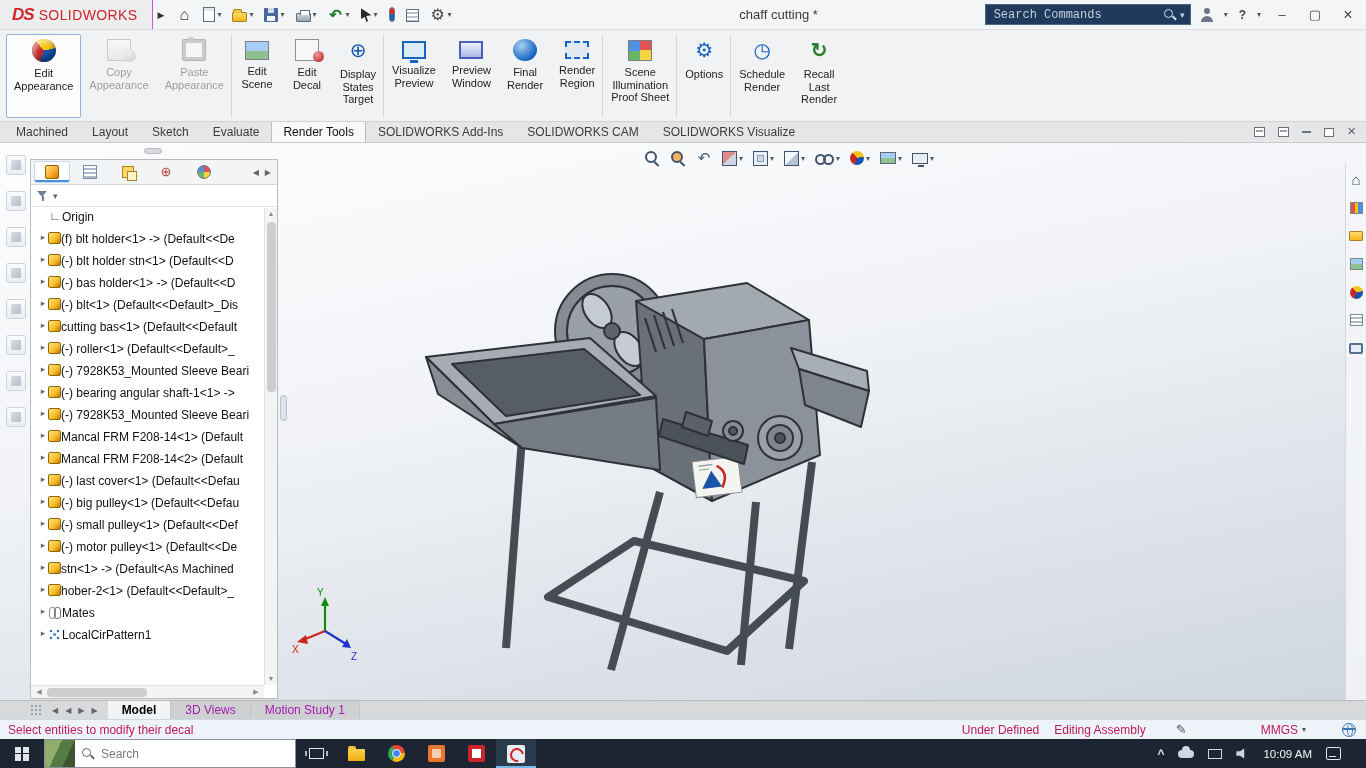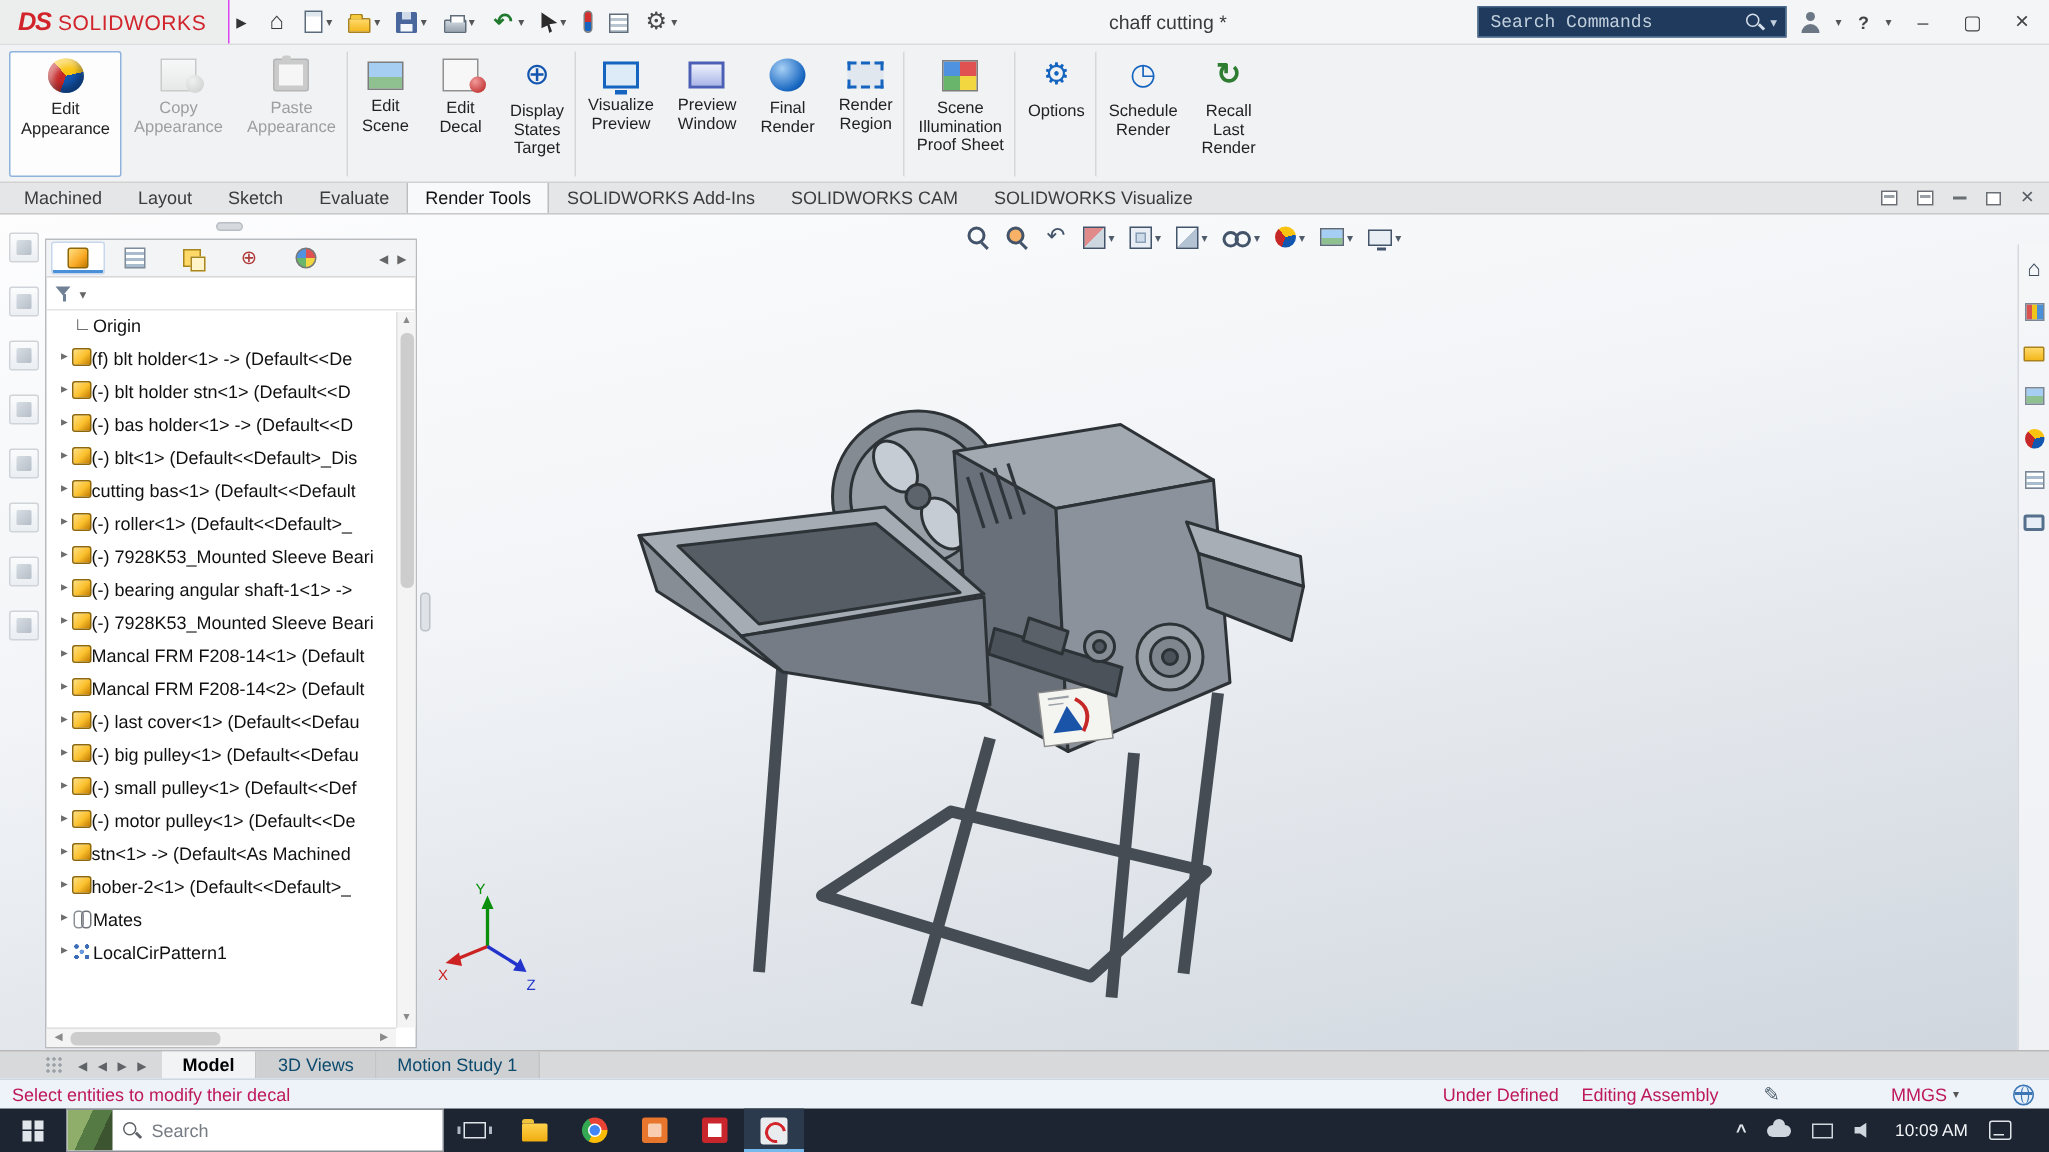--- a/index.html
+++ b/index.html
@@ -180,21 +180,21 @@
 .tpi.view-palette-icon{width:13px;height:12px;border:1px solid #7b8794;background:linear-gradient(#a6cdf2 0 50%,#8fc08f 50%)}
 .tpi.appearances-icon{width:13px;height:13px;border-radius:50%;background:conic-gradient(from 200deg,#c62828 0 33%,#f9c411 0 66%,#1356b0 0)}
 .tpi.custom-properties-icon{width:13px;height:12px;border:1px solid #7b8794;background:repeating-linear-gradient(180deg,#fff 0 2px,#a9bccd 2px 4px)}
 .tpi.forum-icon{width:14px;height:11px;border:2px solid #55708c;border-radius:2px;background:#e7eef6}
 
 
 .btabs{position:absolute;top:700px;left:0;width:100%;height:19px;background:#d8d9da;border-top:1px solid #b9b9b9;display:flex;align-items:stretch;font-size:12px;z-index:20}
 .bt-handle{width:12px;height:12px;align-self:center;margin-left:30px;background:radial-gradient(circle,#9aa0a6 1px,transparent 1.2px);background-size:4px 4px}
 .bt-arrows{display:flex;align-items:center;gap:7px;padding:0 10px;color:#5f6368}
 .bt-arrows span{font-size:8px}
-.btab{display:flex;align-items:center;padding:0 14px;color:#0c4a6e;border-right:1px solid #c4c4c4;background:#cfd0d1}
+.btab{display:flex;align-items:center;padding:0 14px;color:#a21caf;border-right:1px solid #c4c4c4;background:#cfd0d1}
 .btab.active{background:#f2f3f4;font-weight:bold;color:#000}
 
 
 .statusbar{position:absolute;top:719px;left:0;width:100%;height:20px;background:#eef3f9;border-top:1px solid #ccd7e3;display:flex;align-items:center;font-size:12px;color:#be185d;z-index:20}
 .sb-msg{margin-left:8px}
 .sb-right{margin-left:auto;display:flex;align-items:center}
 .sb-state{margin-right:15px}
 .sb-mode{margin-right:28px}
 .sb-pencil{width:15px;height:16px;margin-right:72px;text-align:center}
 .sb-pencil::before{content:"✎";color:#4a5a6a;font-size:13px}

